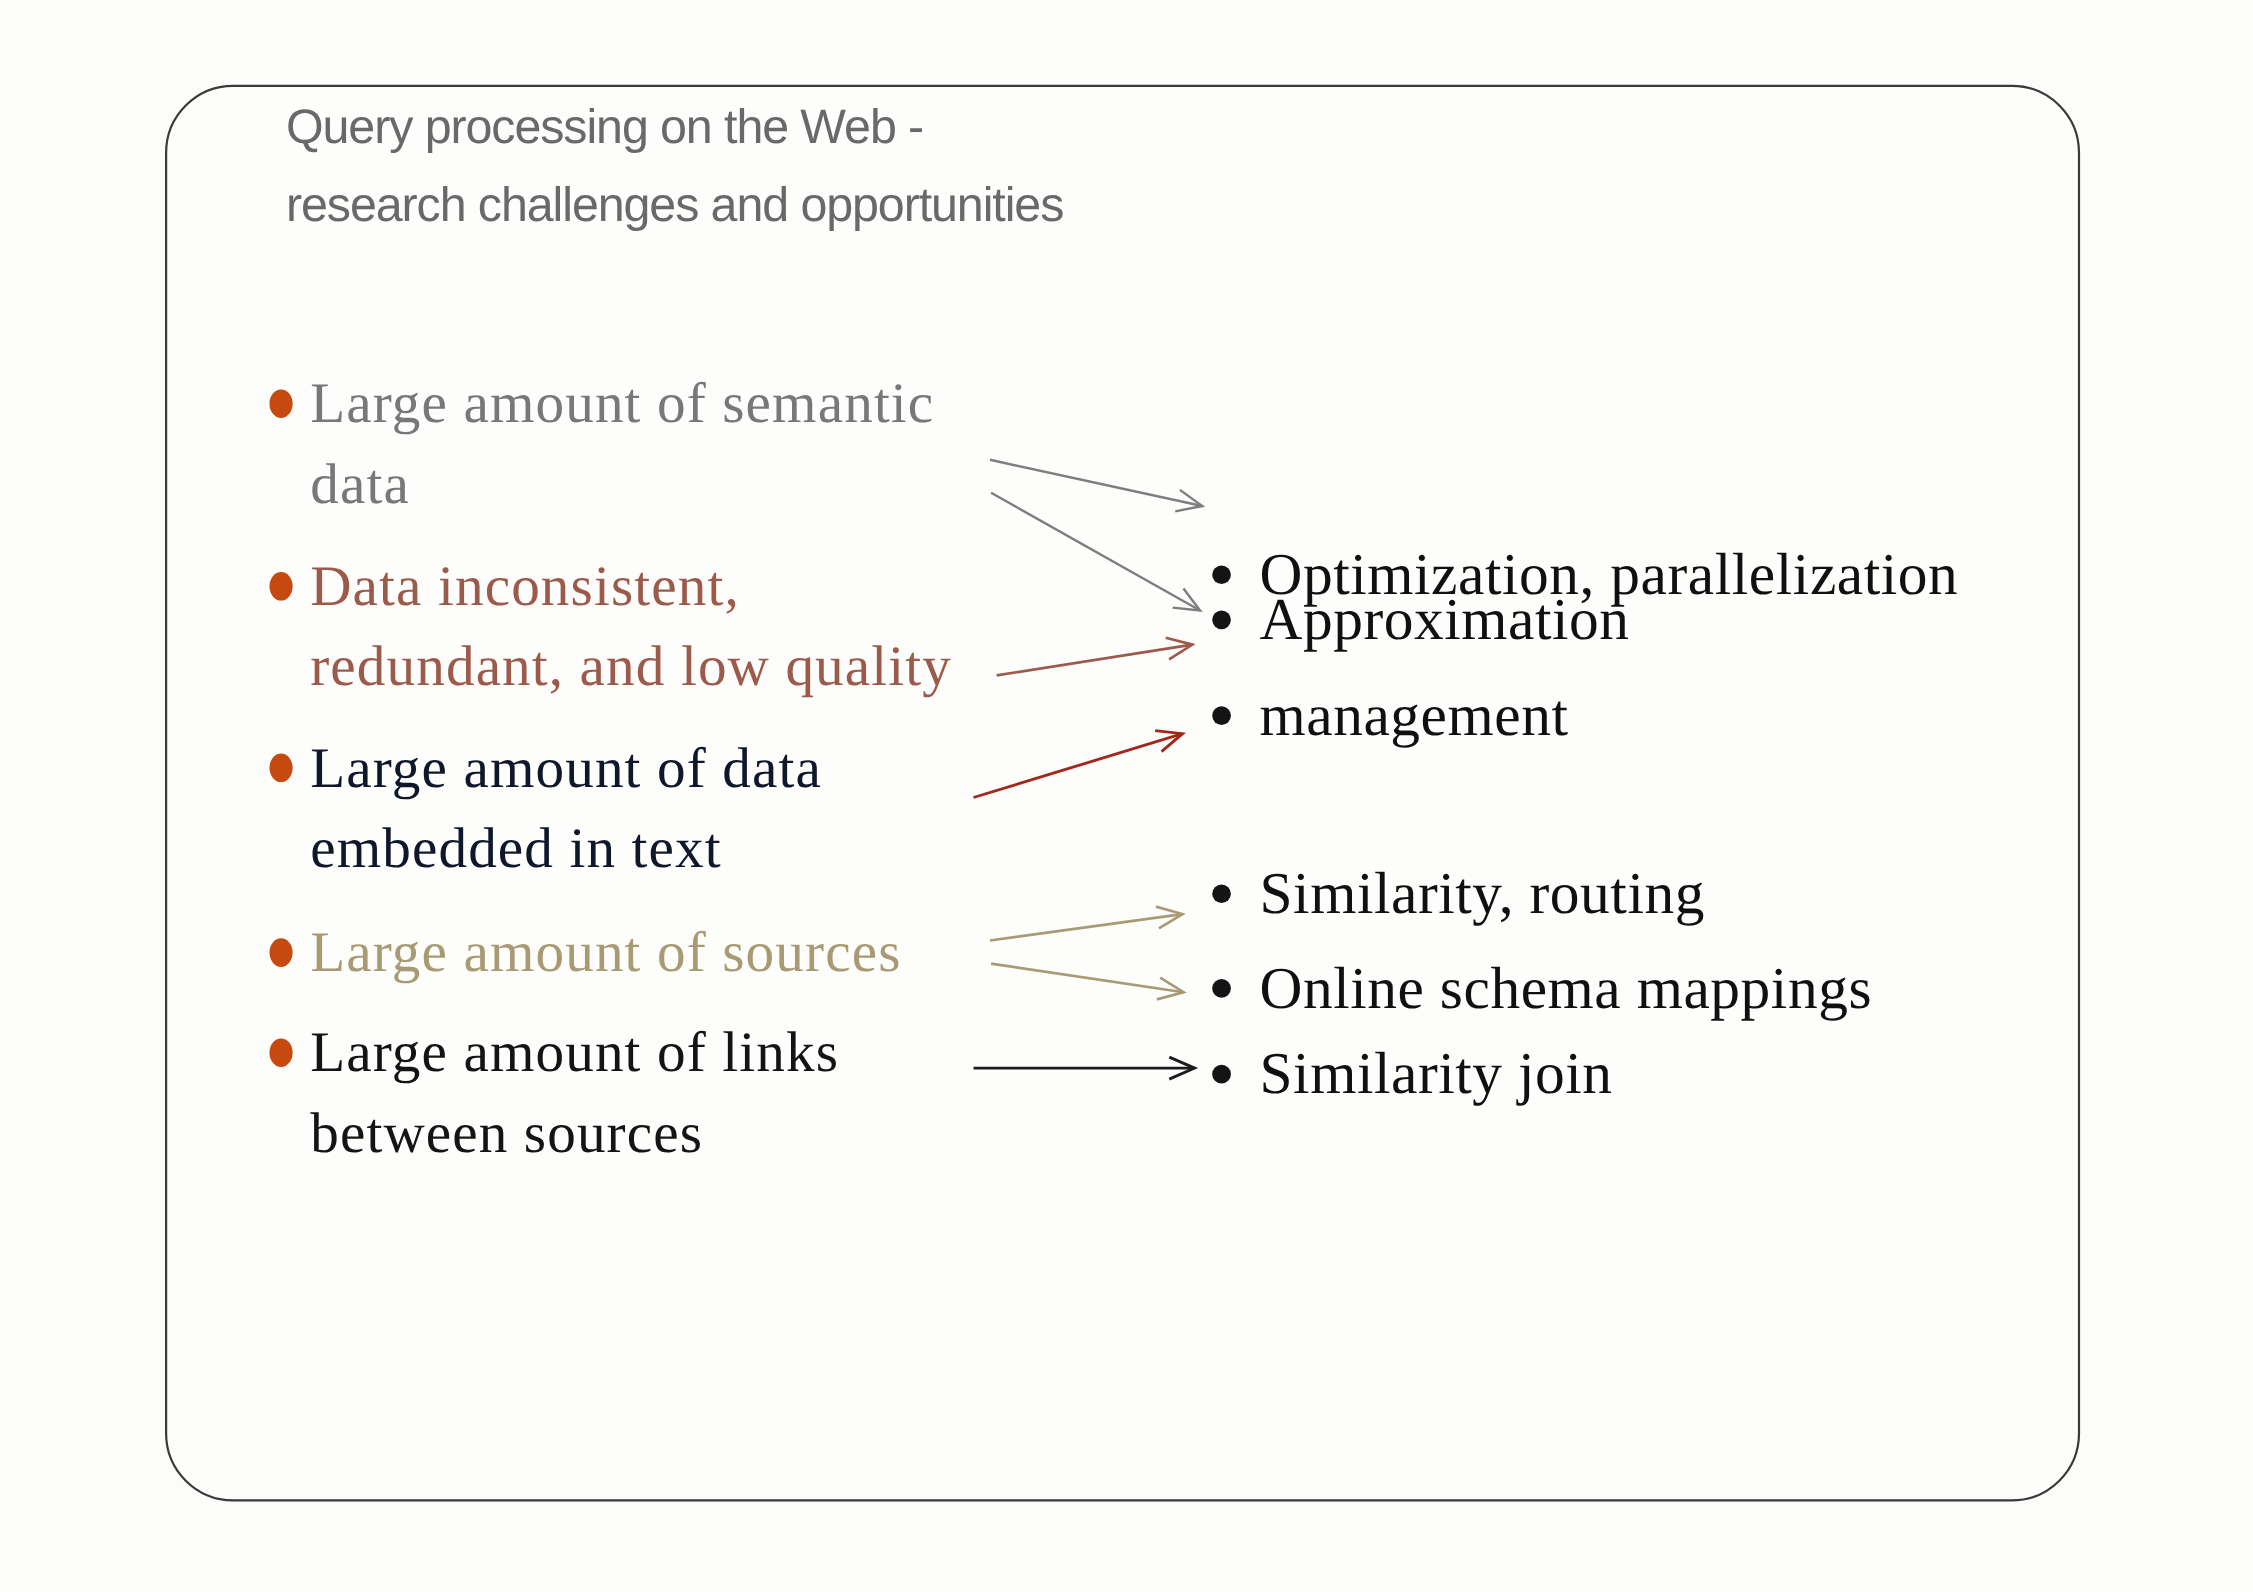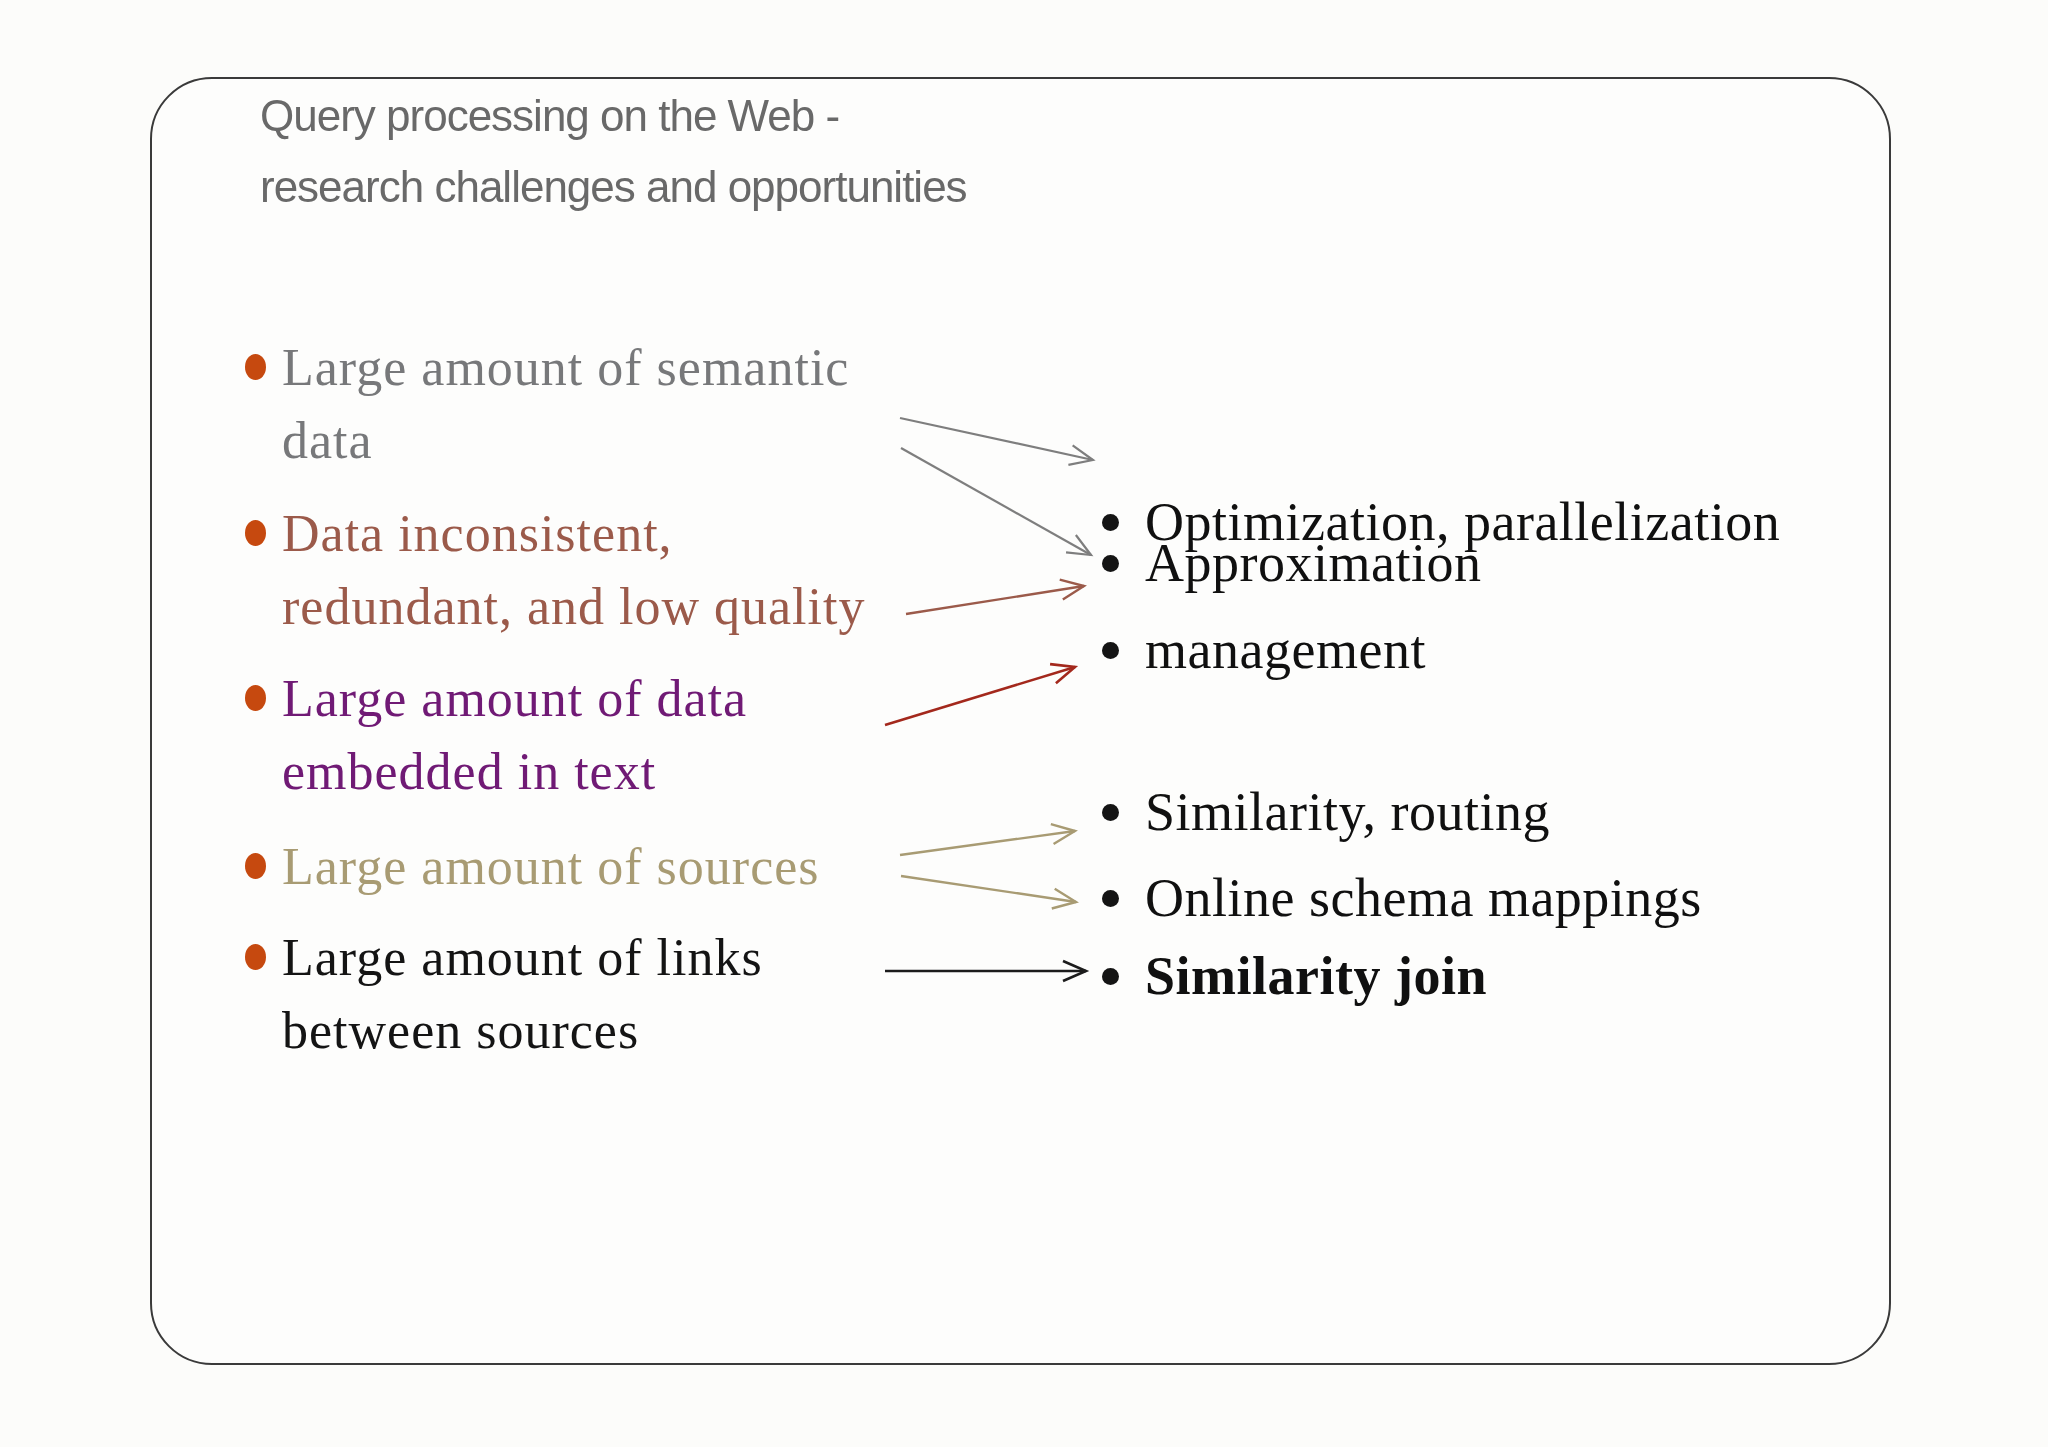--- a/index.html
+++ b/index.html
@@ -72,21 +72,21 @@
   <div class="lbullet l1" style="color: rgb(119, 120, 122);">
     <span class="dot" style="background: rgb(198, 73, 15);"></span>
     <span class="ln">Large amount of semantic</span>
     <span class="ln">data</span>
   </div>
   <div class="lbullet l2" style="color: rgb(155, 90, 74);">
     <span class="dot" style="background: rgb(198, 73, 15);"></span>
     <span class="ln">Data inconsistent,</span>
     <span class="ln">redundant, and low quality</span>
   </div>
-  <div class="lbullet l3" style="color: #701a75;">
+  <div class="lbullet l3" style="color: #0f172a;">
     <span class="dot" style="background: rgb(198, 73, 15);"></span>
     <span class="ln">Large amount of data</span>
     <span class="ln">embedded in text</span>
   </div>
   <div class="lbullet l4" style="color: rgb(168, 155, 115);">
     <span class="dot" style="background: rgb(198, 73, 15);"></span>
     <span class="ln">Large amount of sources</span>
   </div>
   <div class="lbullet l5" style="color: rgb(20, 20, 20);">
     <span class="dot" style="background: rgb(198, 73, 15);"></span>
@@ -107,21 +107,21 @@
     <span class="ln">management</span>
   </div>
   <div class="rbullet r4" style="color: rgb(16, 16, 16);">
     <span class="dot" style="background: rgb(20, 20, 20);"></span>
     <span class="ln">Similarity, routing</span>
   </div>
   <div class="rbullet r5" style="color: rgb(16, 16, 16);">
     <span class="dot" style="background: rgb(20, 20, 20);"></span>
     <span class="ln">Online schema mappings</span>
   </div>
-  <div class="rbullet r6" style="color: rgb(16, 16, 16); font-weight: bold;">
+  <div class="rbullet r6" style="color: rgb(16, 16, 16);">
     <span class="dot" style="background: rgb(20, 20, 20);"></span>
     <span class="ln">Similarity join</span>
   </div>
 
   <svg id="arrow-layer" viewBox="0 0 2048 1447" xmlns="http://www.w3.org/2000/svg">
     <defs>
       <marker id="m-gray" markerUnits="userSpaceOnUse" markerWidth="30" markerHeight="26" refX="26" refY="13" orient="auto">
         <path d="M3,3 L26,13 L3,23" fill="none" stroke-width="2.2" style="stroke: rgb(126, 126, 126);"></path>
       </marker>
       <marker id="m-brown" markerUnits="userSpaceOnUse" markerWidth="30" markerHeight="26" refX="26" refY="13" orient="auto">

